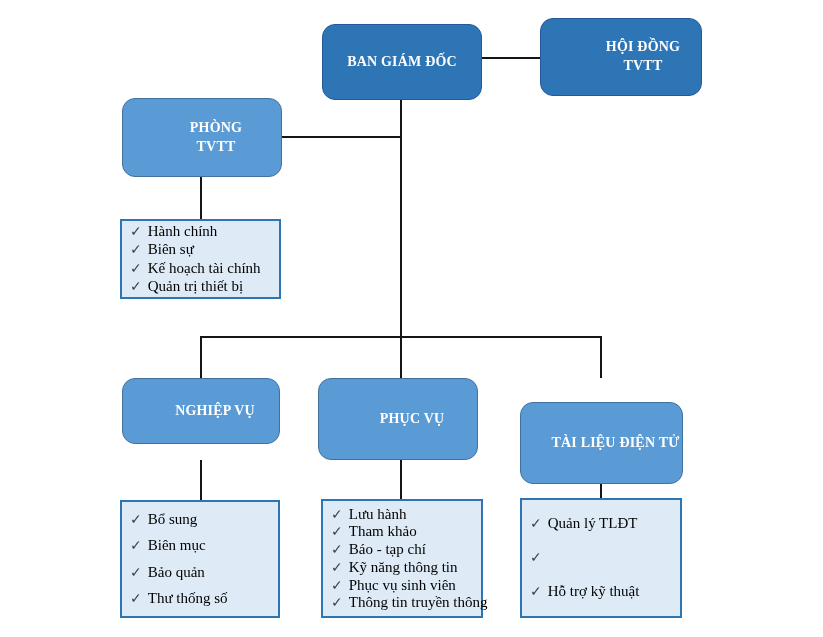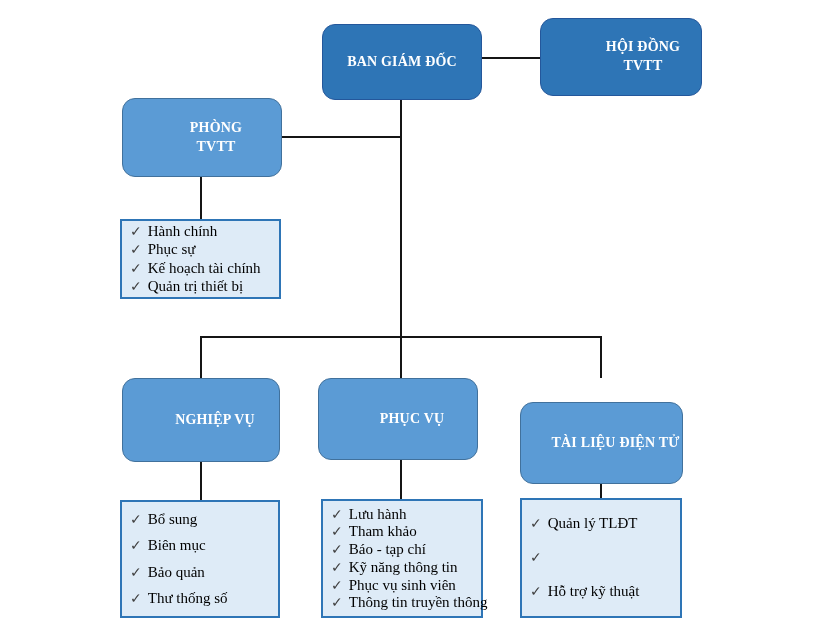--- a/index.html
+++ b/index.html
@@ -71,41 +71,41 @@
     </div>
   </div>
 
   <div class="node node-mid" style="left:122px;top:98px;width:160px;height:79px;">
     <div>
       <div>PHÒNG</div>
       <div>TVTT</div>
     </div>
   </div>
 
-  <div class="node node-mid" style="left:122px;top:378px;width:158px;height:84px;">
+  <div class="node node-mid" style="left:122px;top:378px;width:158px;height:66px;">
     <div>NGHIỆP VỤ</div>
   </div>
 
   <div class="node node-mid" style="left:318px;top:378px;width:160px;height:82px;align-items:center;">
     <div>PHỤC VỤ</div>
   </div>
 
   <div class="node node-mid" style="left:520px;top:378px;width:163px;height:82px;margin-top:24px;">
     <div>TÀI LIỆU ĐIỆN TỬ</div>
   </div>
 
   <div class="list list-hcth" style="left:120px;top:219px;width:161px;height:80px;">
     <ul>
       <li>
           <span class="chk">✓</span>
           <span>Hành chính</span>
         </li>
       <li>
           <span class="chk">✓</span>
-          <span>Phục sự</span>
+          <span>Biên sự</span>
         </li>
       <li>
           <span class="chk">✓</span>
           <span>Kế hoạch tài chính</span>
         </li>
       <li>
           <span class="chk">✓</span>
           <span>Quản trị thiết bị</span>
         </li>
     </ul>

